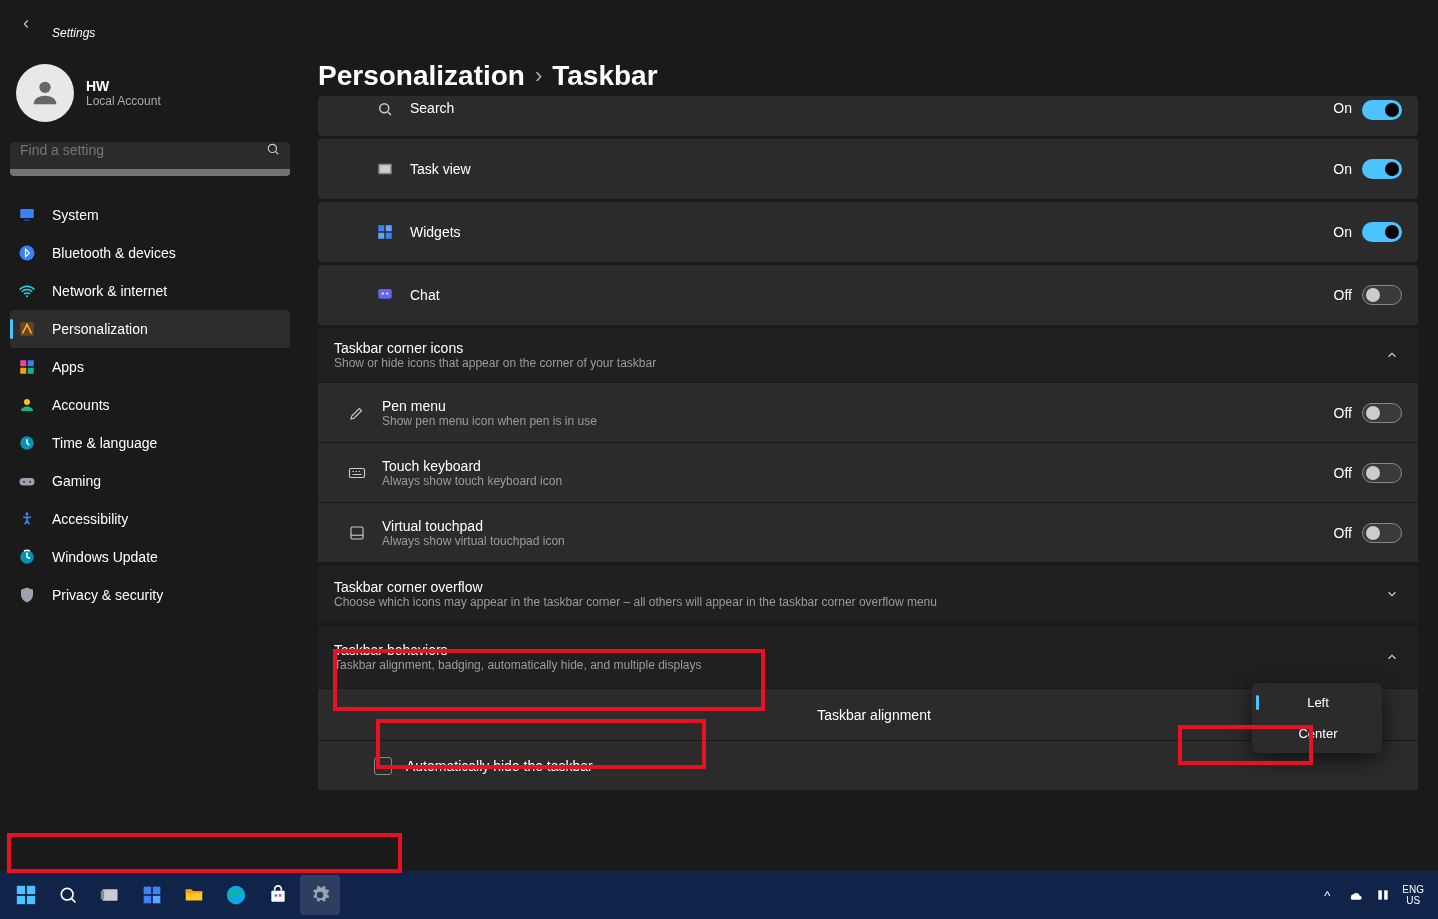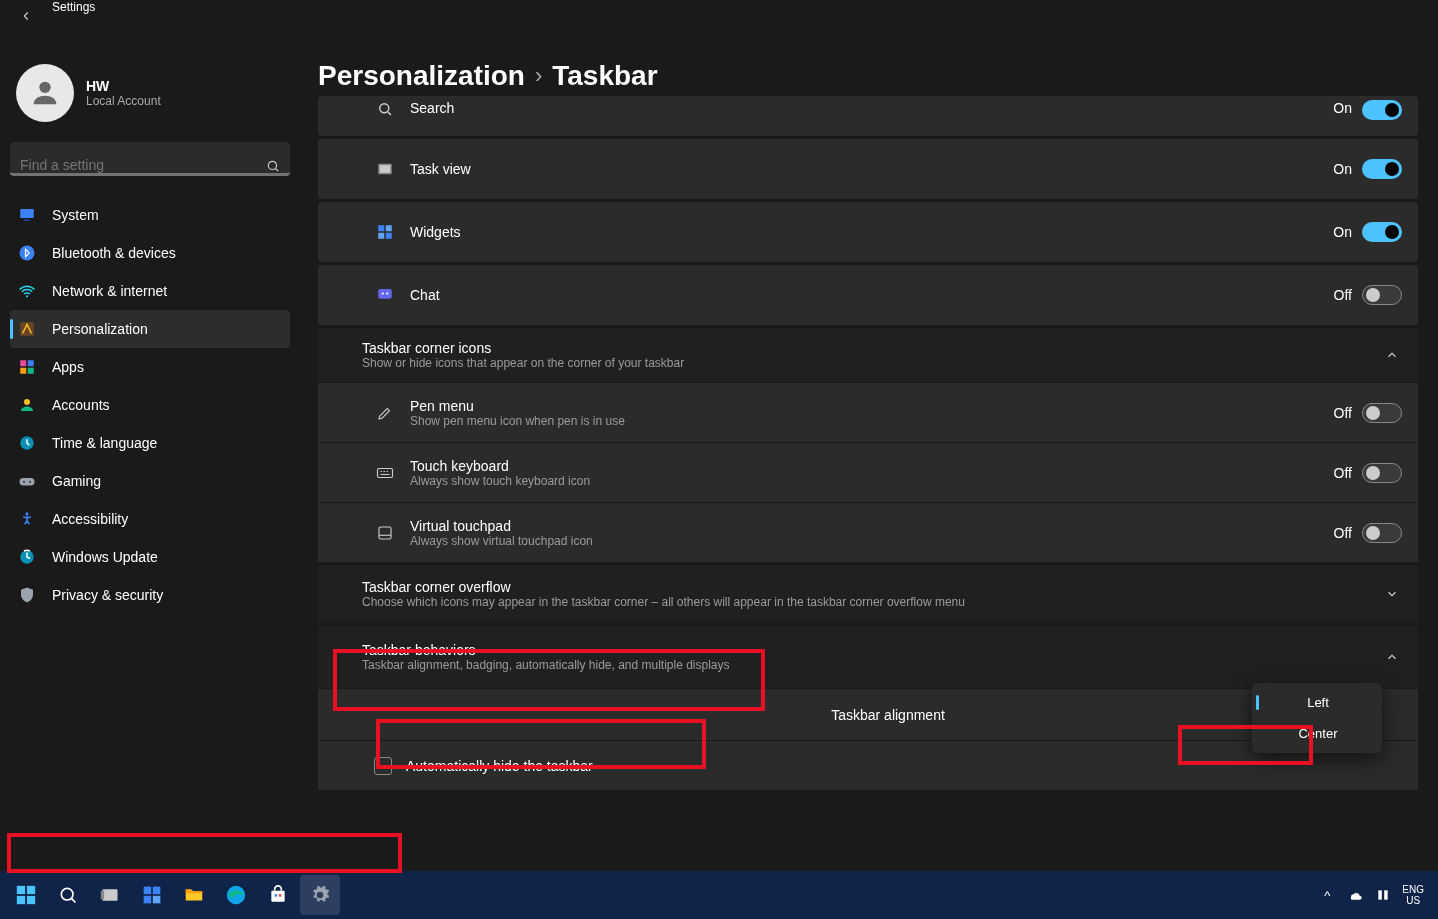--- a/index.html
+++ b/index.html
@@ -1,32 +1,32 @@
 <!DOCTYPE html>
 <html><head>
 <meta charset="utf-8">
 <style>
   * { margin:0; padding:0; box-sizing:border-box; font-family:"Segoe UI", sans-serif; }
   body { background:#1a1a1a; color:#fff; width:1438px; height:919px; overflow:hidden; position:relative; }
   
   
-  .top-bar { height:40px; display:flex; align-items:flex-start; padding:0 10px; }
+  .top-bar { height:40px; display:flex; align-items:flex-end; padding:0 10px;font-style:italic; }
   .back-arrow { width:32px; height:32px; display:flex; align-items:center; justify-content:center; cursor:pointer; }
   .back-arrow svg { stroke:#ccc; }
   .top-title { font-size:12px; margin-left:10px; color:#fff; }
 
   
   .layout { display:flex; height:calc(100% - 90px); }
   .sidebar { width:300px; padding:10px 10px 0 10px; }
   .profile { display:flex; align-items:center; padding:14px 6px 20px 6px; gap:12px; }
   .avatar { width:58px; height:58px; border-radius:50%; background:#e8e8e8; display:flex; align-items:center; justify-content:center; }
   .avatar svg { fill:#666; }
   .profile-name { font-size:14px; font-weight:600; }
   .profile-sub { font-size:12px; color:#aaa; }
-  .search-box { background:#2b2b2b; border-radius:4px; height:34px; display:flex; align-items:flex-end; padding:0 10px; border-bottom:3px solid #737373; }
+  .search-box { background:#2b2b2b; border-radius:4px; height:34px; display:flex; align-items:flex-start; padding:0 10px; border-bottom:7px solid #737373; }
   .search-box input { flex:1; background:transparent; border:none; outline:none; color:#ccc; font-size:14px; }
   .search-box svg { stroke:#ccc; }
 
   .nav { margin-top:20px; }
   .nav-item { display:flex; align-items:center; height:38px; padding:0 8px; border-radius:4px; gap:16px; font-size:14px; cursor:pointer; position:relative; }
   .nav-item .icon { width:18px; height:18px; display:flex; align-items:center; justify-content:center; }
   .nav-item.active { background:#2d2d2d; }
   .nav-item.active::before { content:""; position:absolute; left:0; top:9px; bottom:9px; width:3px; background:#4cc2ff; border-radius:2px; }
 
   
@@ -46,25 +46,25 @@
   .row-sub { font-size:12px; color:#9b9b9b; }
   .row-state { font-size:14px; margin-right:10px; }
   .toggle { width:40px; height:20px; border-radius:10px; position:relative; cursor:pointer; }
   .toggle.on { background:#4cc2ff; }
   .toggle.on::after { content:""; position:absolute; right:3px; top:3px; width:14px; height:14px; background:#000; border-radius:50%; }
   .toggle.off { background:#3a3a3a; border:1px solid #888; }
   .toggle.off::after { content:""; position:absolute; left:3px; top:2px; width:14px; height:14px; background:#ccc; border-radius:50%; }
   .chev { width:20px; height:20px; display:flex; align-items:center; justify-content:center; color:#ccc; margin-left:10px; }
 
   .section-header { padding:12px 16px; background:#202020; border-radius:4px 4px 0 0; display:flex; align-items:center; }
-  .section-header .titles { flex:1;margin-left:28px; }
+  .section-header .titles { flex:1; }
   .section-header .title { font-size:14px; }
   .section-header .sub { font-size:12px; color:#9b9b9b; }
   .section { background:#202020; border-radius:4px; margin-bottom:3px; }
-  .section .row { background:#2b2b2b; border-top:1px solid #1a1a1a; }
+  .section .row { background:#2b2b2b; border-top:1px solid #1a1a1a;padding-left:28px; }
 
   .dropdown-panel { position:absolute; right:36px; top:-6px; width:130px; background:#2b2b2b; border-radius:6px; box-shadow:0 6px 20px rgba(0,0,0,0.6); z-index:10; padding:4px 0; }
   .dropdown-item { padding:8px 12px 8px 14px; font-size:13px; cursor:pointer; position:relative; }
   .dropdown-item.sel::before { content:""; position:absolute; left:4px; top:8px; bottom:8px; width:3px; background:#4cc2ff; border-radius:2px; }
 
   .cb { width:18px; height:18px; border:1px solid #888; border-radius:3px; margin-right:14px; }
 
   .hlbox { border:4px solid #e81123; position:absolute; pointer-events:none; z-index:50; }
 
   

